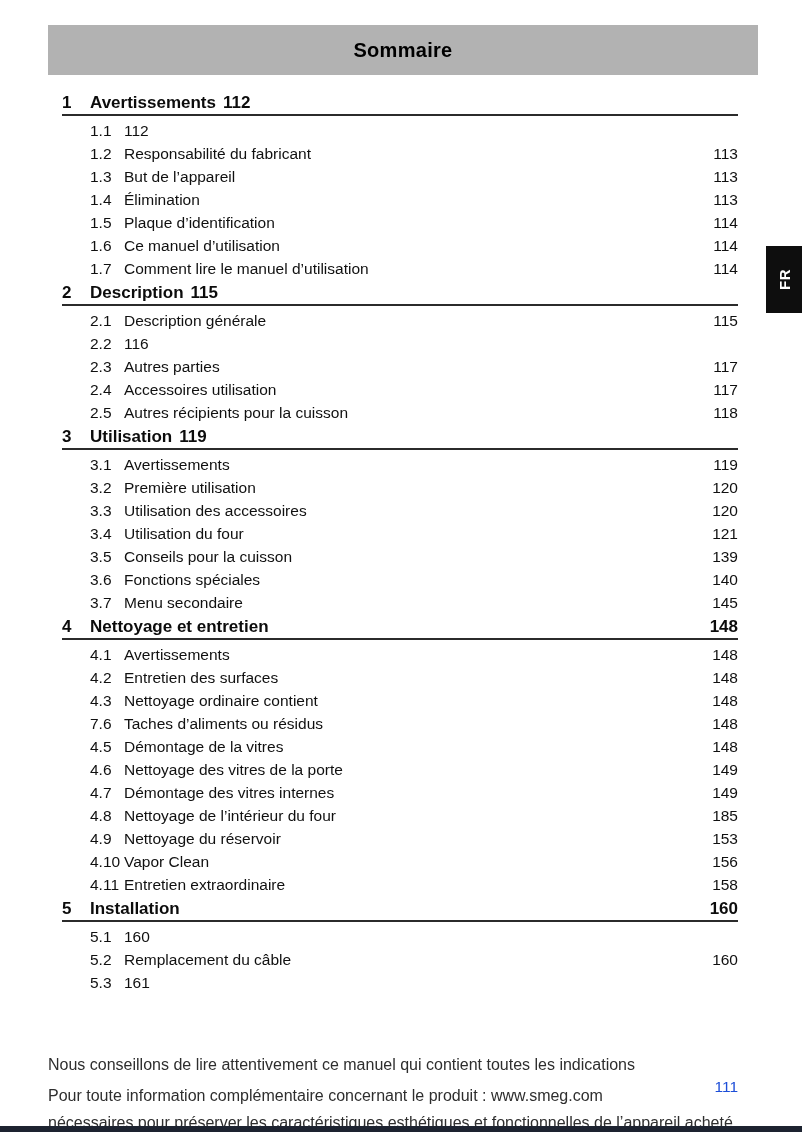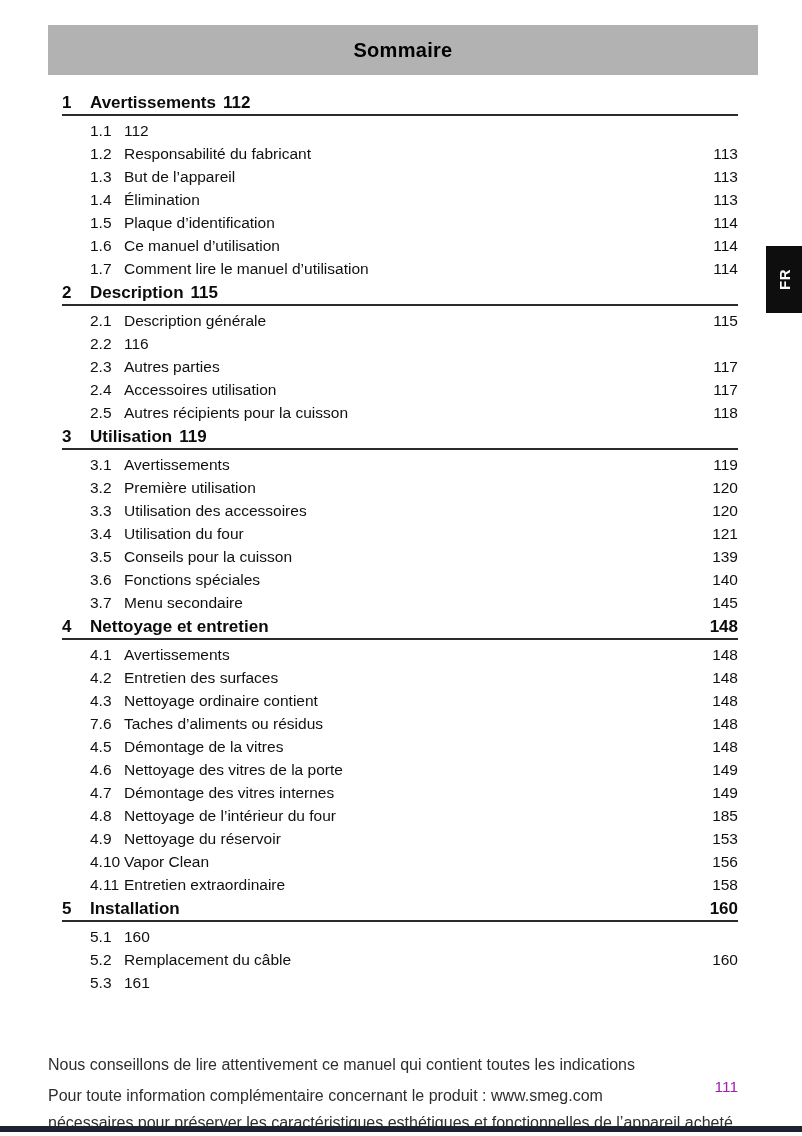--- a/index.html
+++ b/index.html
@@ -77,21 +77,21 @@
     font-weight: normal;
     margin-top: 45px;
   }
   .footer .line { display: block; }
   .footer .line-gap { margin-top: 4px; }
   .page-number {
     position: absolute;
     right: 64px;
     top: 1078px;
     font-size: 15.5px;
-    color: #a21caf;
+    color: #1d4ed8;
   }
   .lang-tab {
     position: absolute;
     left: 766px;
     top: 246px;
     width: 36px;
     height: 67px;
     background: var(--tab-bg, #0e0e0e);
     display: flex;
     align-items: center;

